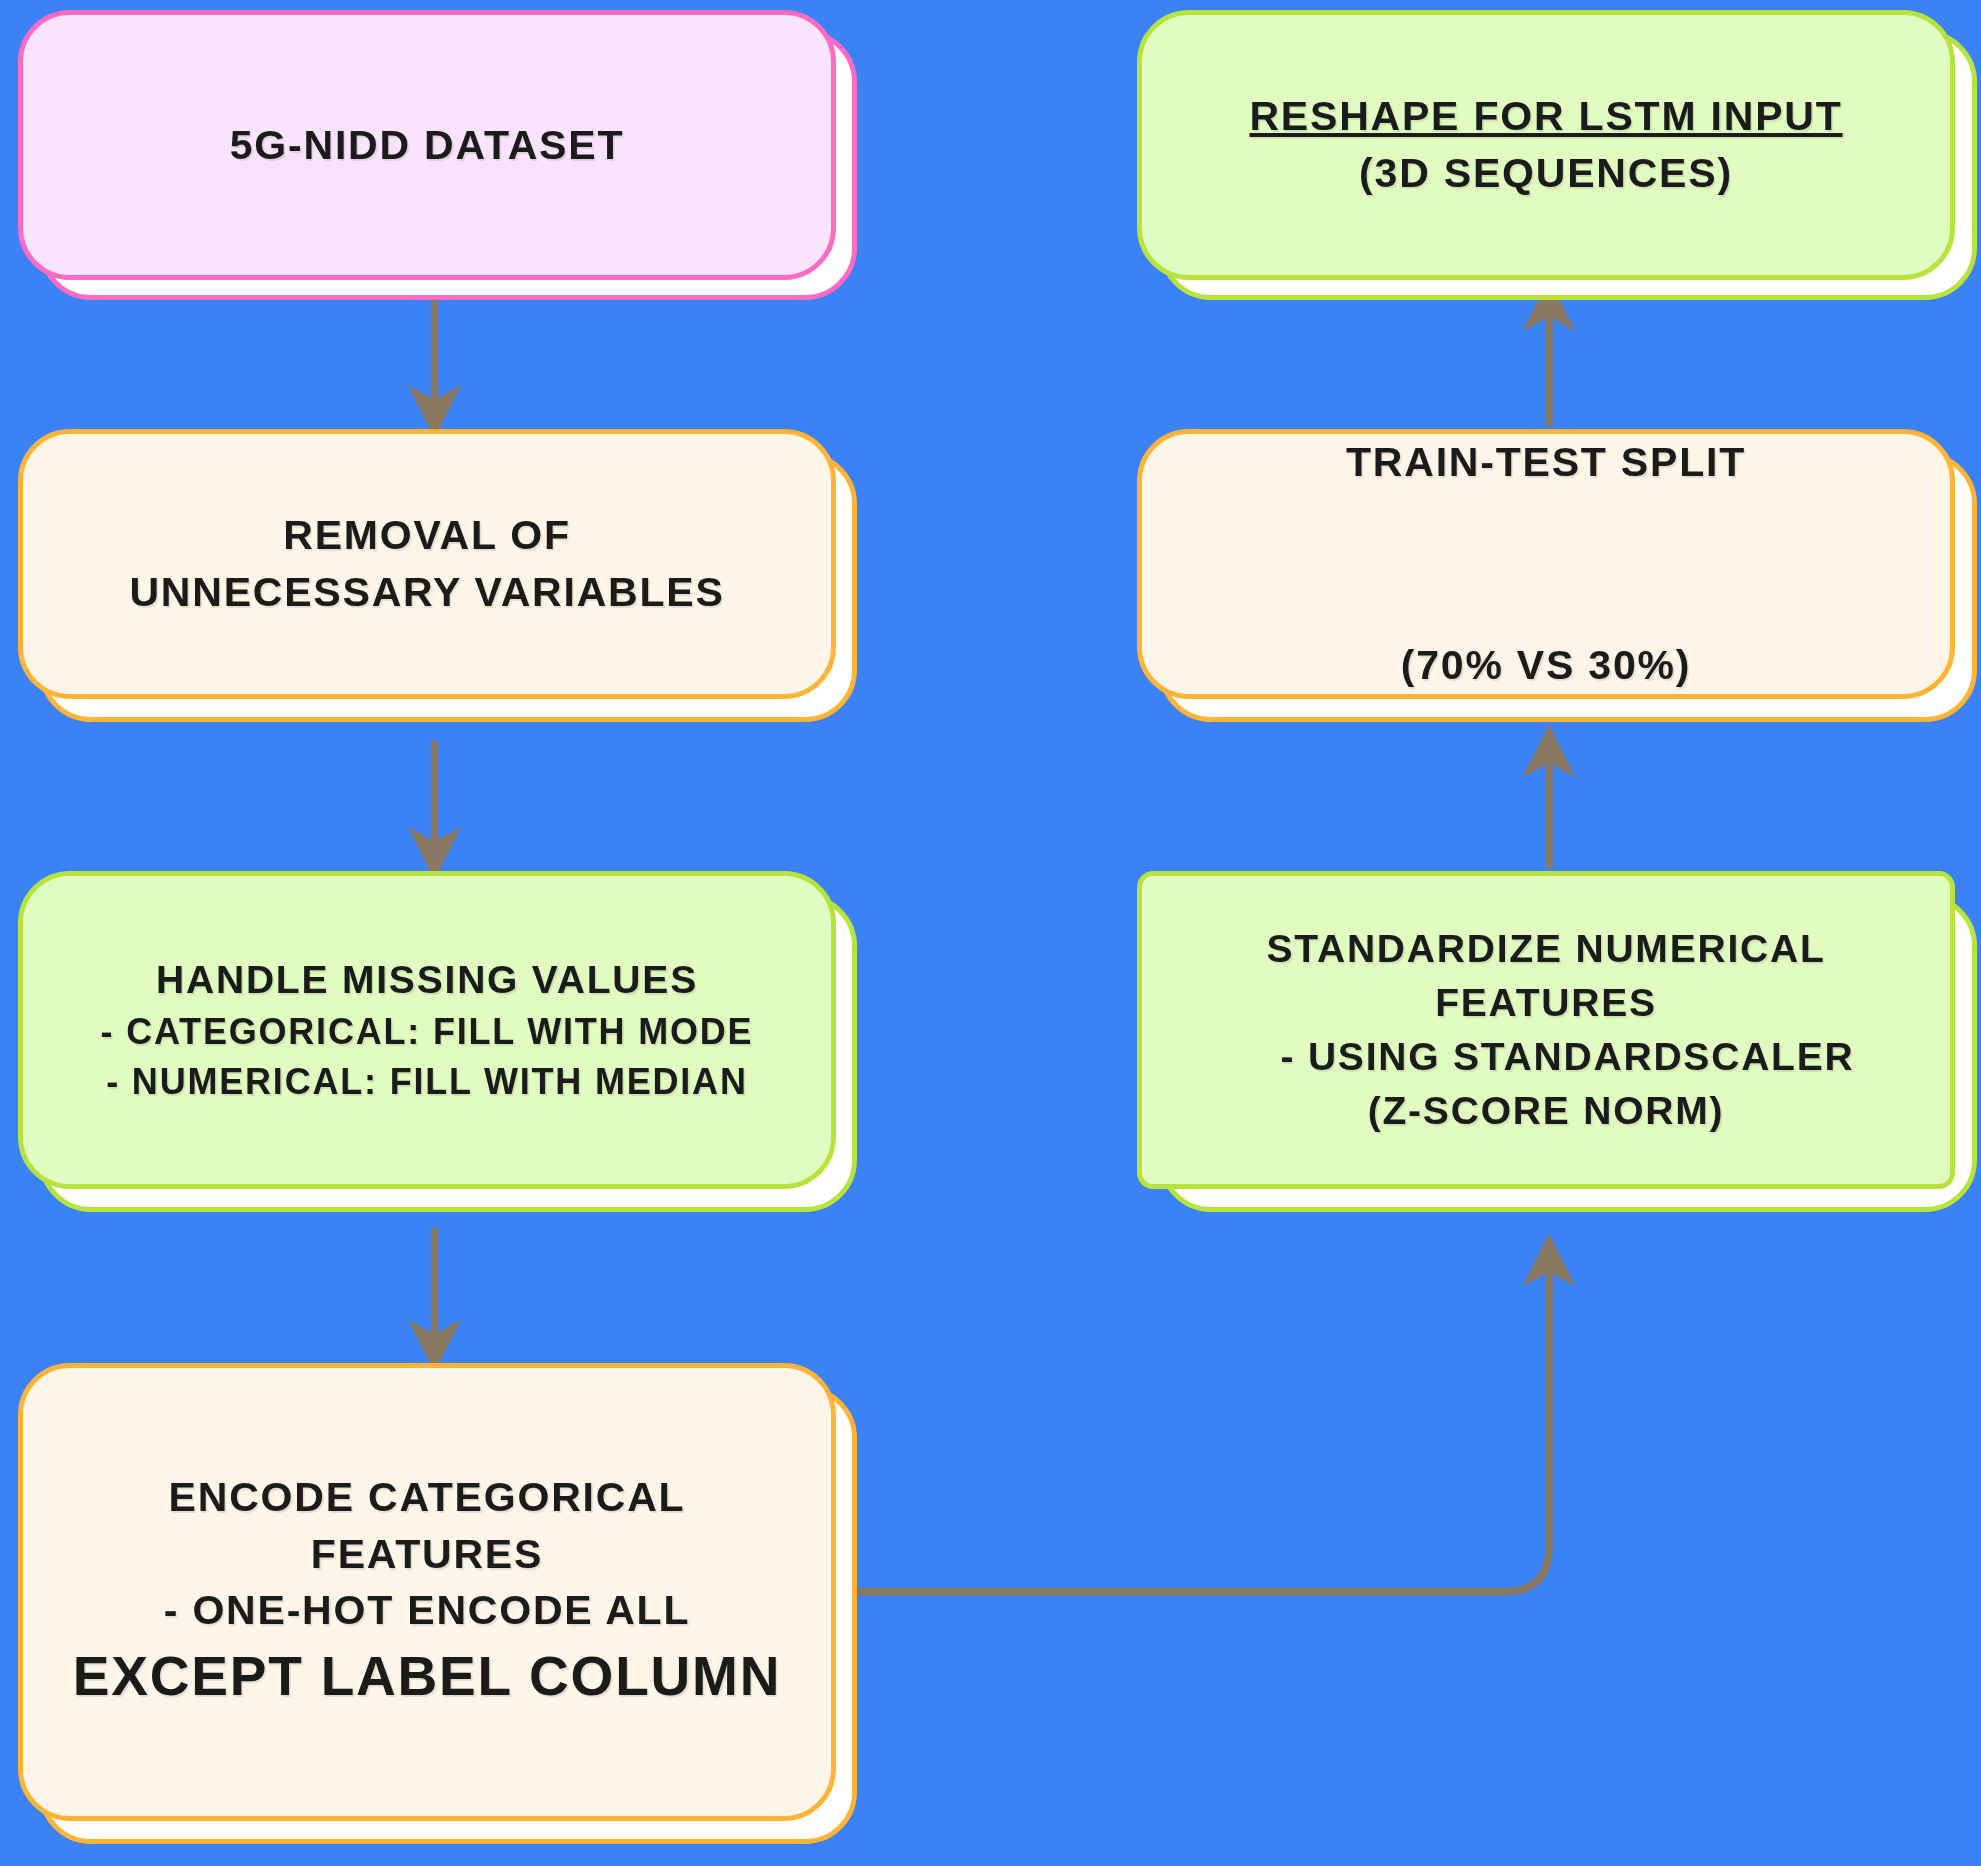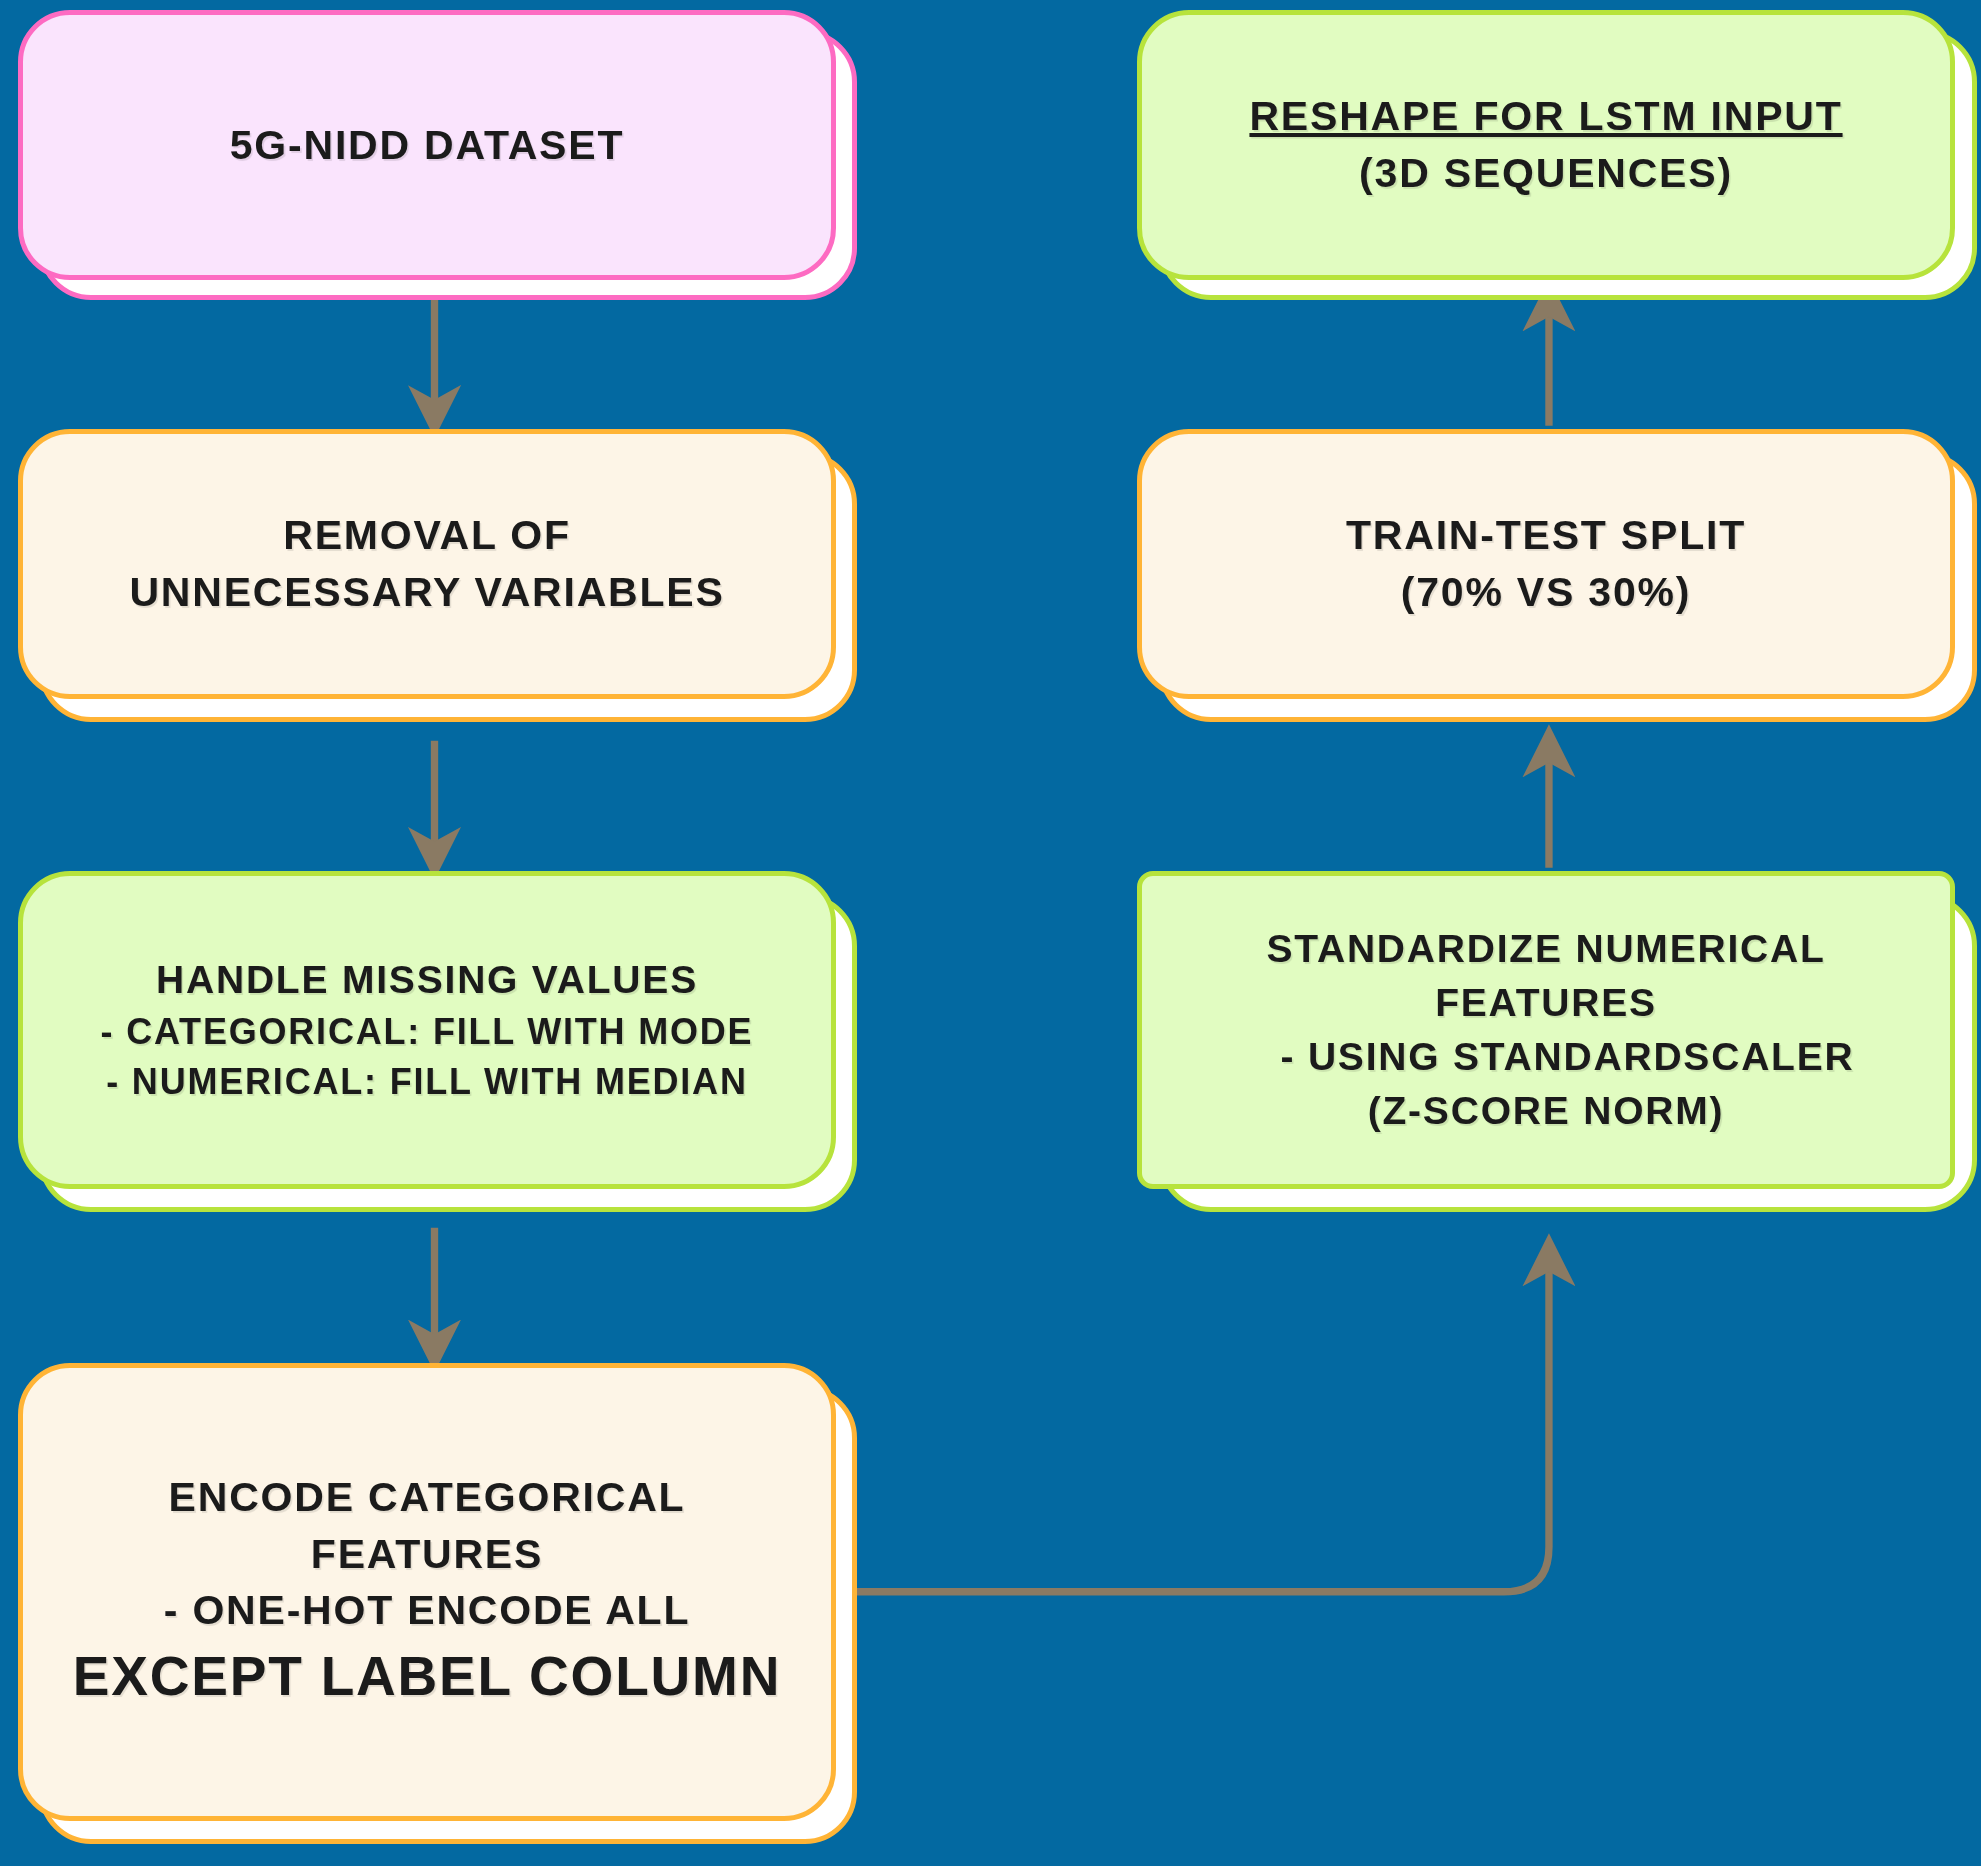--- a/index.html
+++ b/index.html
@@ -10,21 +10,21 @@
   body {
     width: 1981px;
     height: 1867px;
     font-family: "Liberation Sans", sans-serif;
     overflow: hidden;
   }
   #canvas {
     position: relative;
     width: 1981px;
     height: 1867px;
-    background: #0369a1;
+    background: #3b82f6;
   }
 
   
   .node {
     position: absolute;
     box-sizing: border-box;
     border-radius: 52px;
     display: flex;
     flex-direction: column;
     align-items: center;
@@ -122,21 +122,21 @@
 
   <div class="node-shadow green-s" style="left:1159px; top:894px; width:818px; height:318px;"></div>
   <div class="node green" style="left:1137px; top:871px; width:818px; height:318px;border-radius:16px;">
     <div class="txt" style="font-size:39px;">STANDARDIZE NUMERICAL</div>
     <div class="txt" style="font-size:39px;">FEATURES</div>
     <div class="txt" style="font-size:39px;margin-left:43px;">- USING STANDARDSCALER</div>
     <div class="txt" style="font-size:39px;">(Z-SCORE NORM)</div>
   </div>
 
   <div class="node-shadow orange-s" style="left:1159px; top:452px; width:818px; height:270px;"></div>
-  <div class="node orange" style="left:1137px; top:429px; width:818px; height:270px;">
+  <div class="node orange" style="left:1137px; top:429px; width:818px; height:270px;justify-content:space-between;">
     <div class="txt" style="font-size:41px;">TRAIN-TEST SPLIT</div>
     <div class="txt" style="font-size:41px;">(70% VS 30%)</div>
   </div>
 
   <div class="node-shadow green-s" style="left:1159px; top:29.5px; width:818px; height:270px;"></div>
   <div class="node green" style="left:1137px; top:9.8px; width:818px; height:270px;">
     <div class="txt" style="font-size:41px;text-decoration:underline;">RESHAPE FOR LSTM INPUT</div>
     <div class="txt" style="font-size:41px;">(3D SEQUENCES)</div>
   </div>
 

